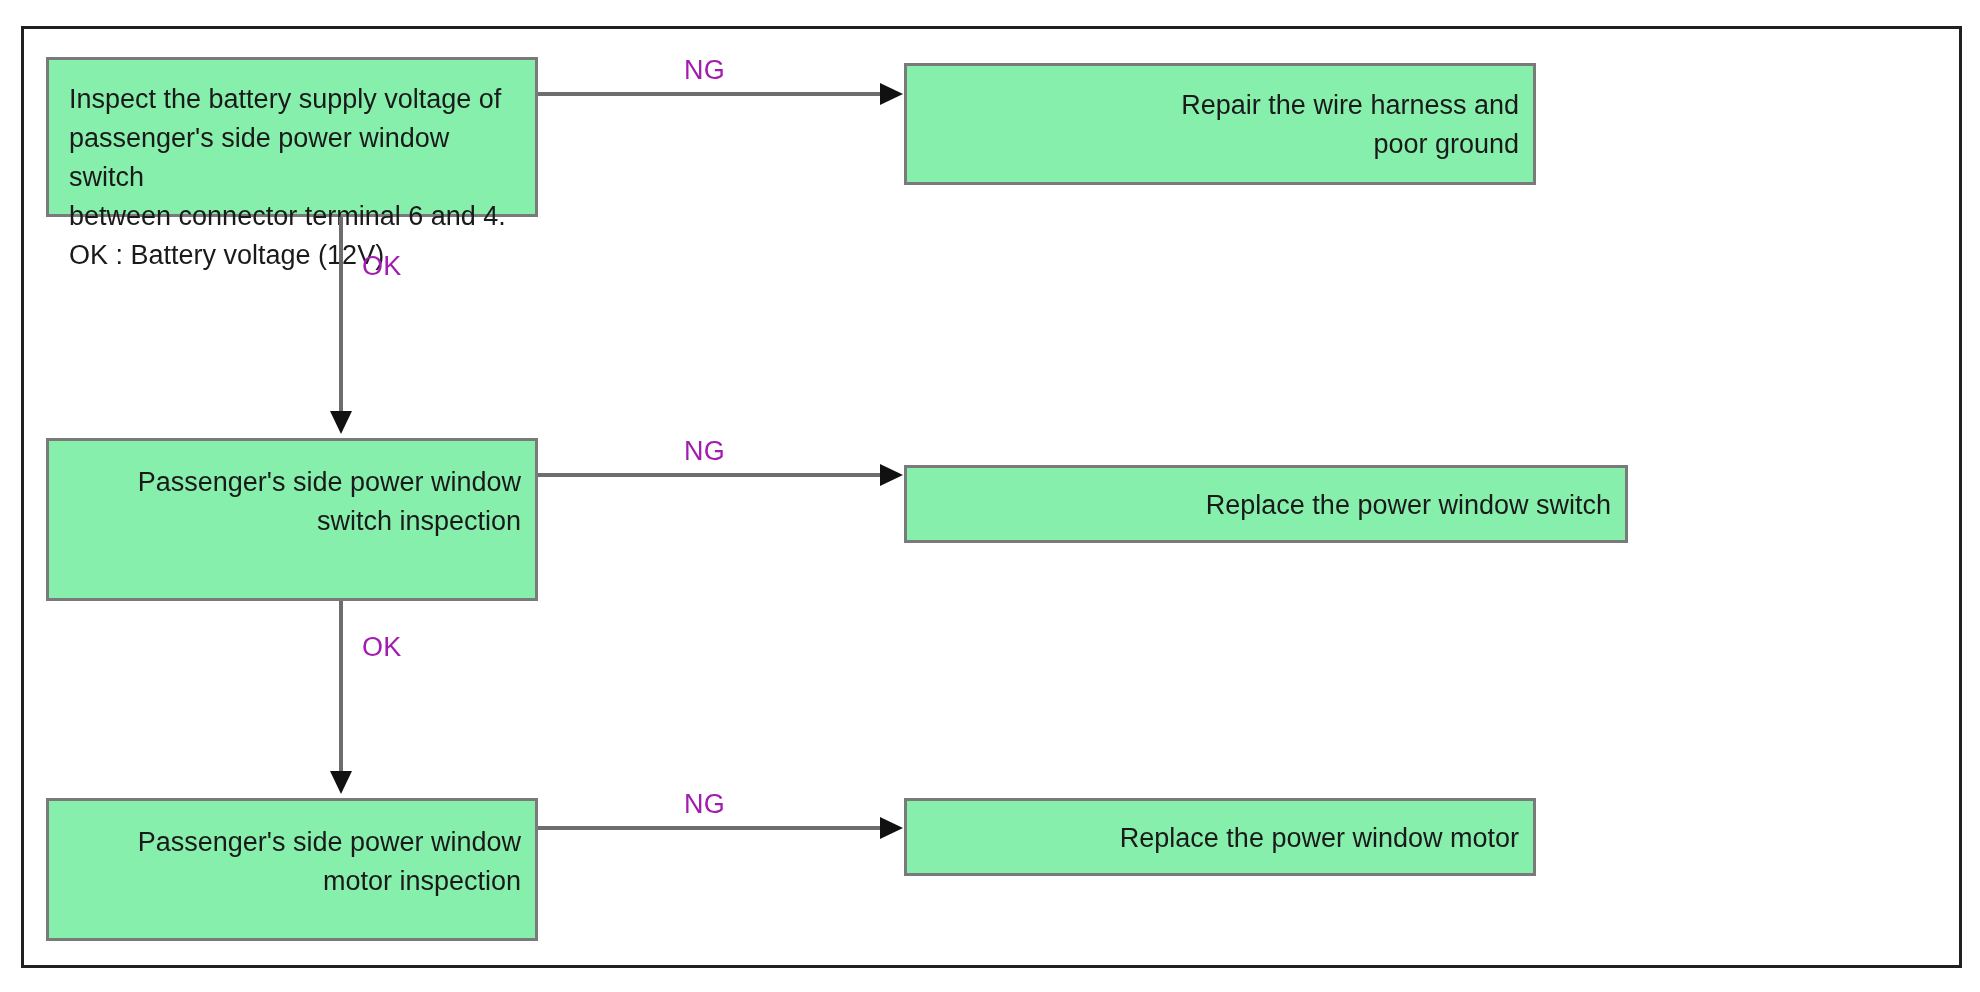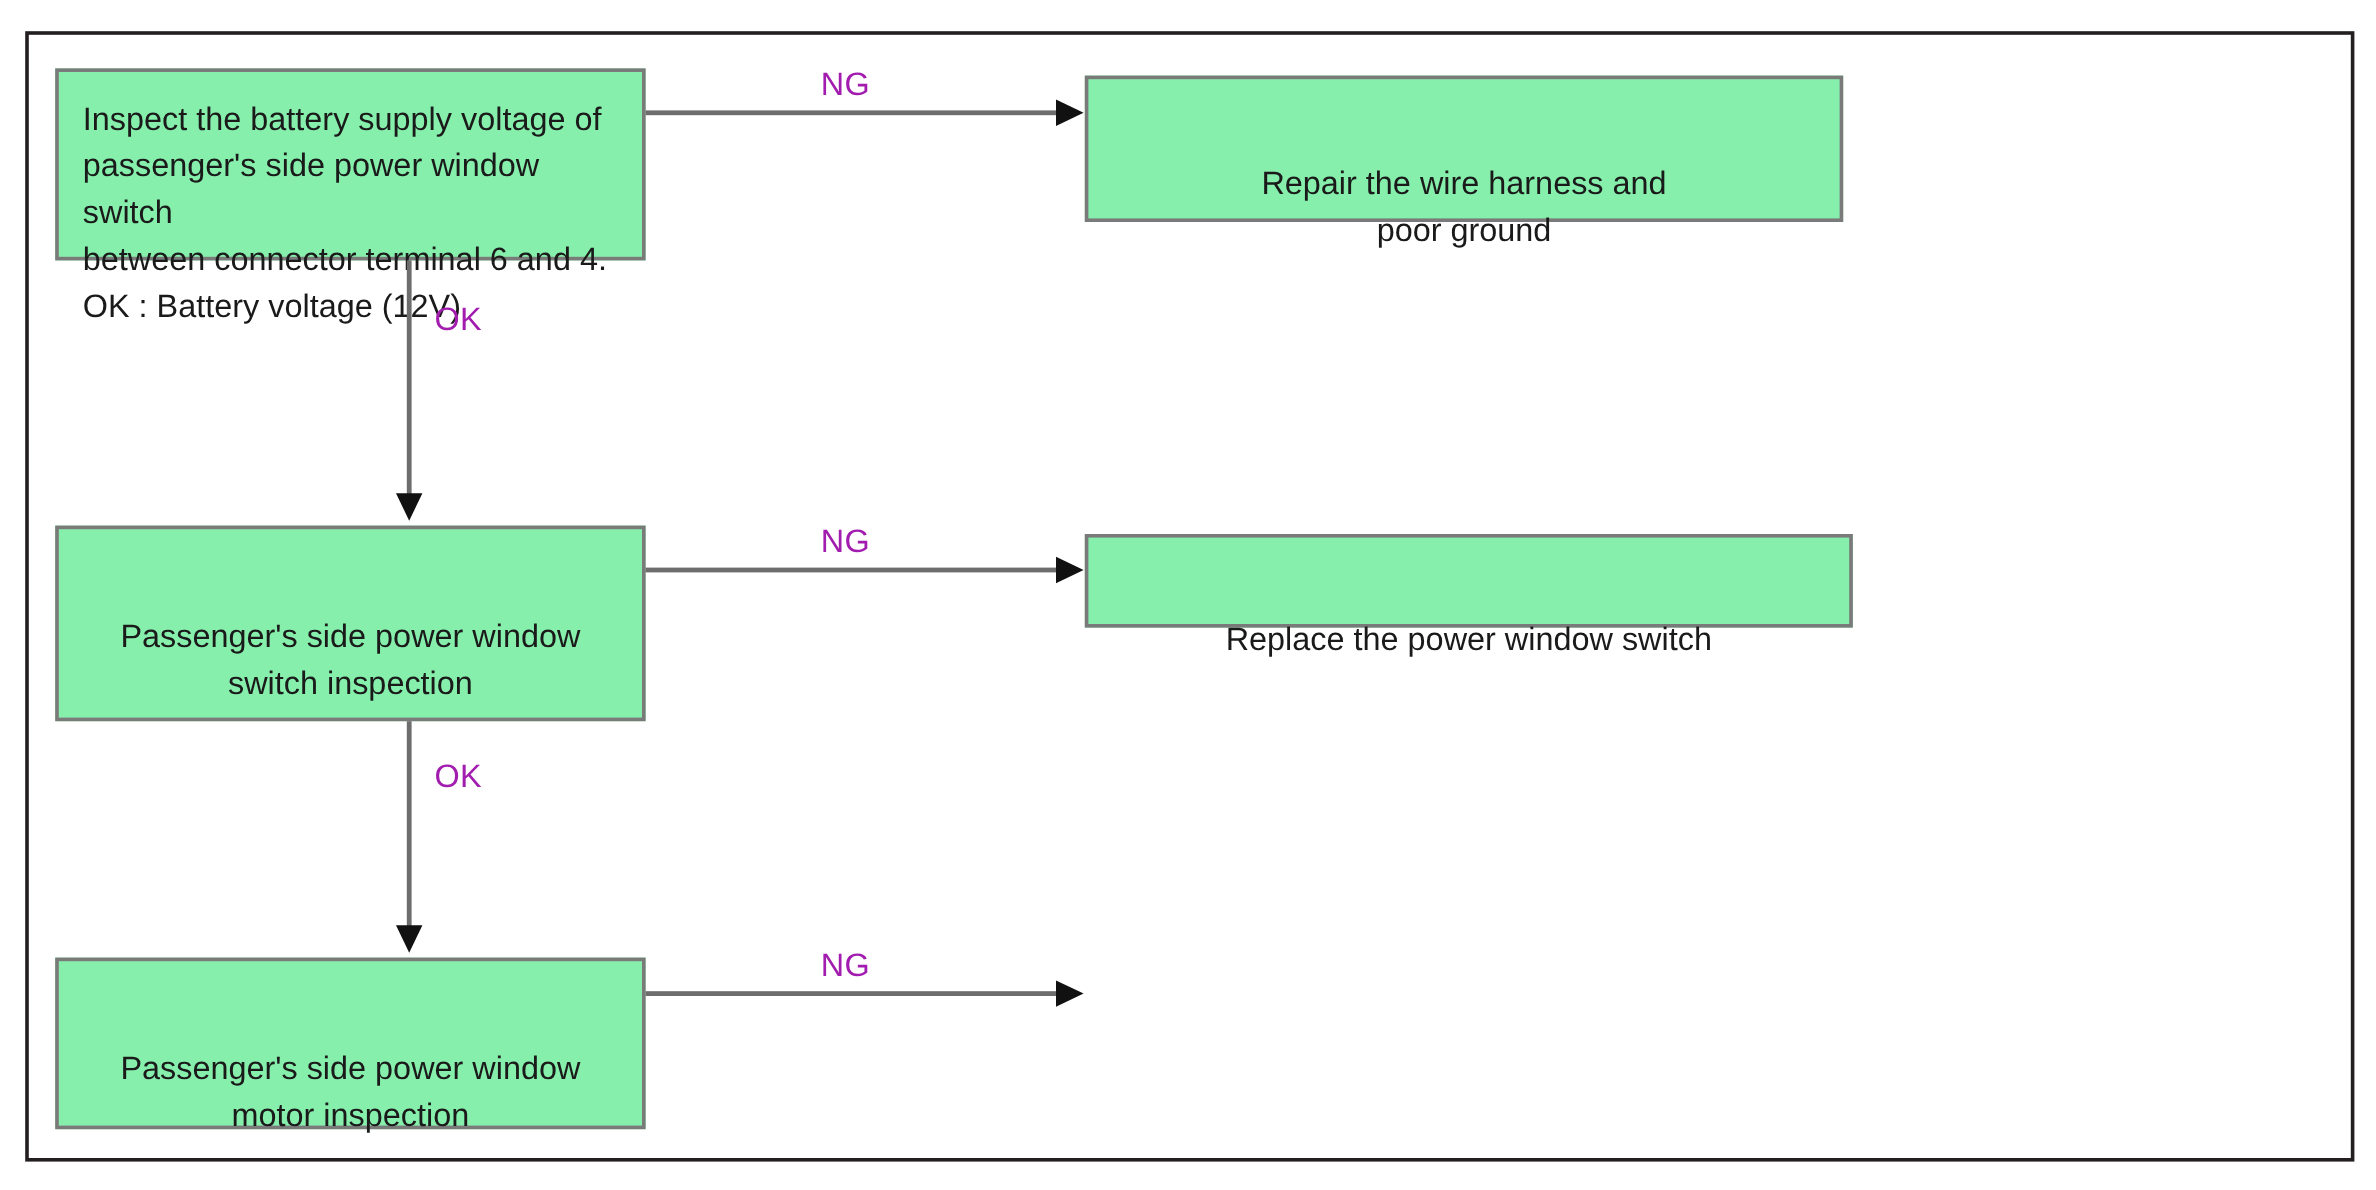--- a/index.html
+++ b/index.html
@@ -38,21 +38,21 @@
   .fc-box-text {
     position: absolute;
     left: 0;
     right: 0;
     color: #1a1a1a;
     font-size: 27px;
     line-height: 39px;
     white-space: pre-line;
   }
   .txt-left  { text-align: left; }
-  .txt-center{ text-align: center; margin-top: 48px; }
+  .txt-center{ text-align: right; }
 
   
   .h-conn {
     position: absolute;
     height: 4px;
     background: #6d6d6d;
   }
   .h-arrowhead {
     position: absolute;
     width: 0;
@@ -116,32 +116,35 @@
 
     <div class="fc-box" style="left:22px; top:409px; width:492px; height:163px;">
       <div class="fc-box-text txt-center" style="top:22px; left:14px; right:14px;">Passenger's side power window
 switch inspection</div>
     </div>
 
     <div class="h-conn" style="left:514px; top:444px; width:352px;"></div>
     <div class="h-arrowhead" style="left:856px; top:435px;"></div>
     <div class="edge-label" style="left:660px; top:407px;">NG</div>
 
-    <div class="fc-box" style="left:880px; top:416px; width:640px; height:78px;">
+    <div class="fc-box" style="left:880px; top:436px; width:724px; height:78px;">
       <div class="fc-box-text txt-center" style="top:18px; left:14px; right:14px;">Replace the power window switch</div>
     </div>
 
     <div class="v-conn" style="left:315px; top:572px; width:4px; height:173px;"></div>
     <div class="v-arrowhead" style="left:306px; top:742px;"></div>
     <div class="edge-label" style="left:338px; top:603px;">OK</div>
 
     <div class="fc-box" style="left:22px; top:769px; width:492px; height:143px;">
       <div class="fc-box-text txt-center" style="top:22px; left:14px; right:14px;">Passenger's side power window
 motor inspection</div>
     </div>
 
     <div class="h-conn" style="left:514px; top:797px; width:352px;"></div>
     <div class="h-arrowhead" style="left:856px; top:788px;"></div>
     <div class="edge-label" style="left:660px; top:760px;">NG</div>
 
+    <div class="fc-box" style="left:880px; top:769px; width:632px; height:78px;">
+      <div class="fc-box-text txt-center" style="top:18px; left:14px; right:14px;">Replace the power window motor</div>
+    </div>
 
   </div>
 </div>
 
 </body></html>

